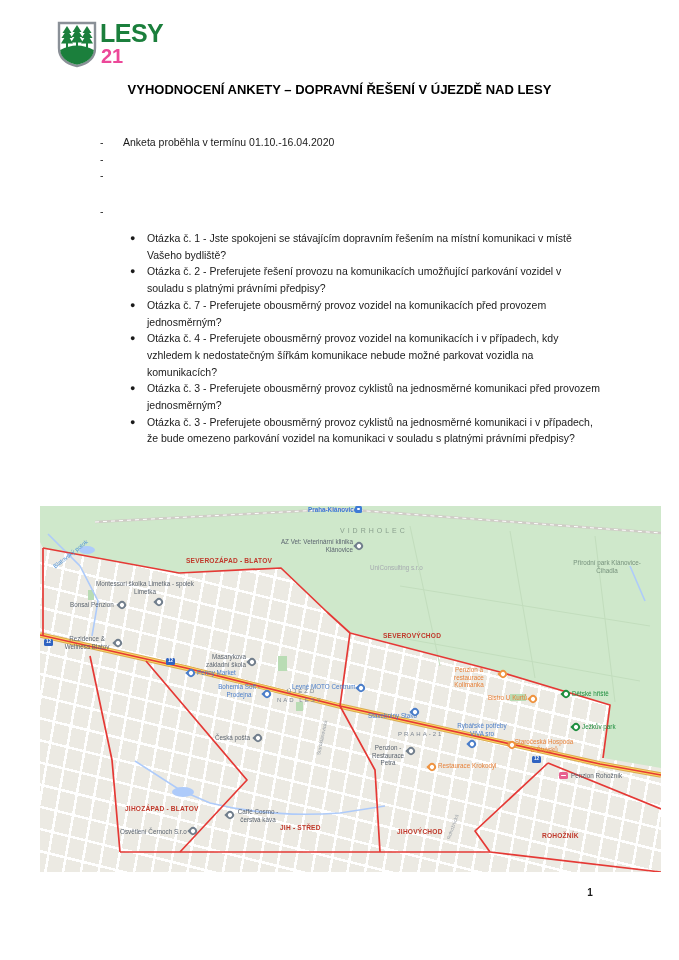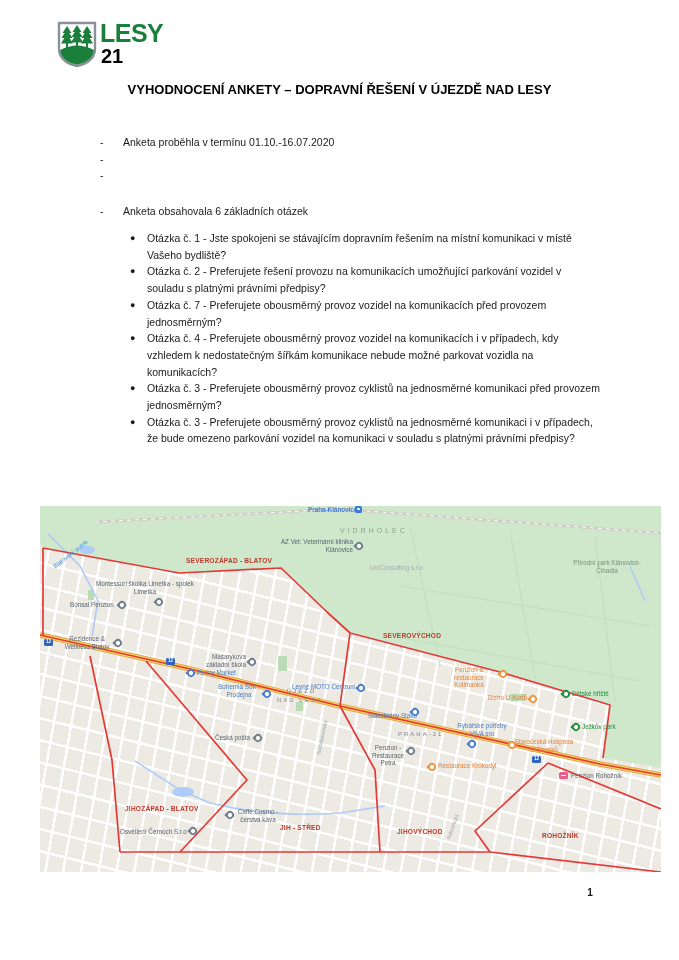--- a/index.html
+++ b/index.html
@@ -2,21 +2,21 @@
 <html><head>
 <meta charset="utf-8">
 <style>
   html,body{margin:0;padding:0;background:#ffffff;}
   body{width:679px;height:960px;position:relative;font-family:"Liberation Sans",sans-serif;color:#1a1a1a;overflow:hidden;}
 
   
   .logo{position:absolute;left:57px;top:21px;display:flex;align-items:flex-start;}
   .logo-text{margin-left:3px;line-height:1;}
   .logo-brand{display:block;font-weight:bold;font-size:25px;letter-spacing:-0.5px;color:#1b7f3c;}
-  .logo-num{display:block;font-weight:bold;font-size:20px;color:#000000;margin-top:0px;margin-left:1px;}
+  .logo-num{display:block;font-weight:bold;font-size:20px;color:#ec4899;margin-top:0px;margin-left:1px;}
 
   .doc-title{position:absolute;left:40px;width:599px;top:82px;text-align:center;
     font-size:13px;font-weight:bold;color:#000;}
 
   
   .dash-list{position:absolute;left:100px;width:480px;list-style:none;margin:0;padding:0;
     font-size:10.5px;line-height:16.6px;}
   .dash-list li{display:flex;}
   .dash-list .mk{width:23px;flex:0 0 23px;}
   .list-a{top:134px;}
@@ -95,34 +95,33 @@
     <span class="logo-brand">LESY</span>
     <span class="logo-num">21</span>
   </div>
 </div>
 
 <div class="doc-title">VYHODNOCENÍ ANKETY – DOPRAVNÍ ŘEŠENÍ V ÚJEZDĚ NAD LESY</div>
 
 <ul class="dash-list list-a">
   <li>
       <span class="mk">-</span>
-      <span>Anketa proběhla v termínu 01.10.-16.07.2020</span>
+      <span>Anketa proběhla v termínu 01.10.-16.04.2020</span>
     </li>
   <li>
       <span class="mk">-</span>
     </li>
   <li>
       <span class="mk">-</span>
     </li>
 </ul>
 
 <ul class="dash-list list-b">
   <li>
       <span class="mk">-</span>
-      <span>Anketa obsahovala 6 základních otázek</span>
     </li>
 </ul>
 
 <ul class="dot-list">
   <li>
       <span class="mk">●</span>
       <span>Otázka č. 1 - Jste spokojeni se stávajícím dopravním řešením na místní komunikaci v místě Vašeho bydliště?</span>
     </li>
   <li>
       <span class="mk">●</span>

